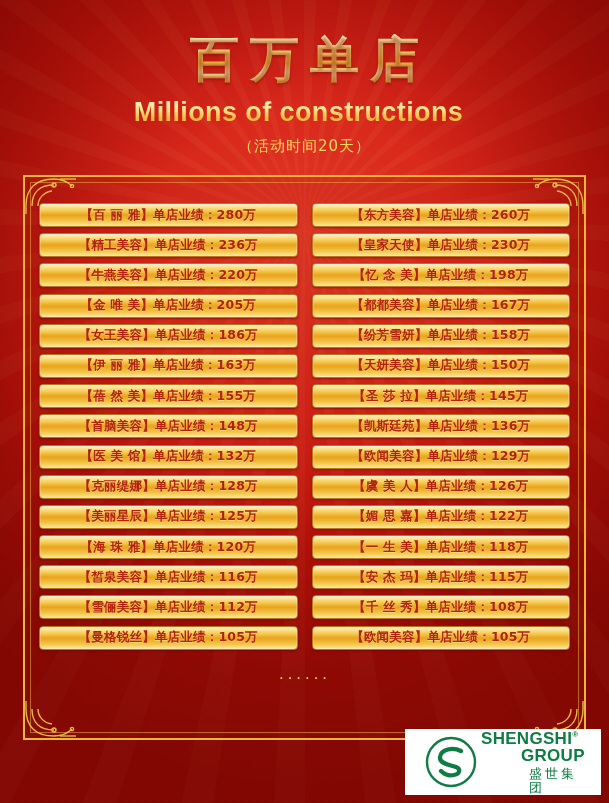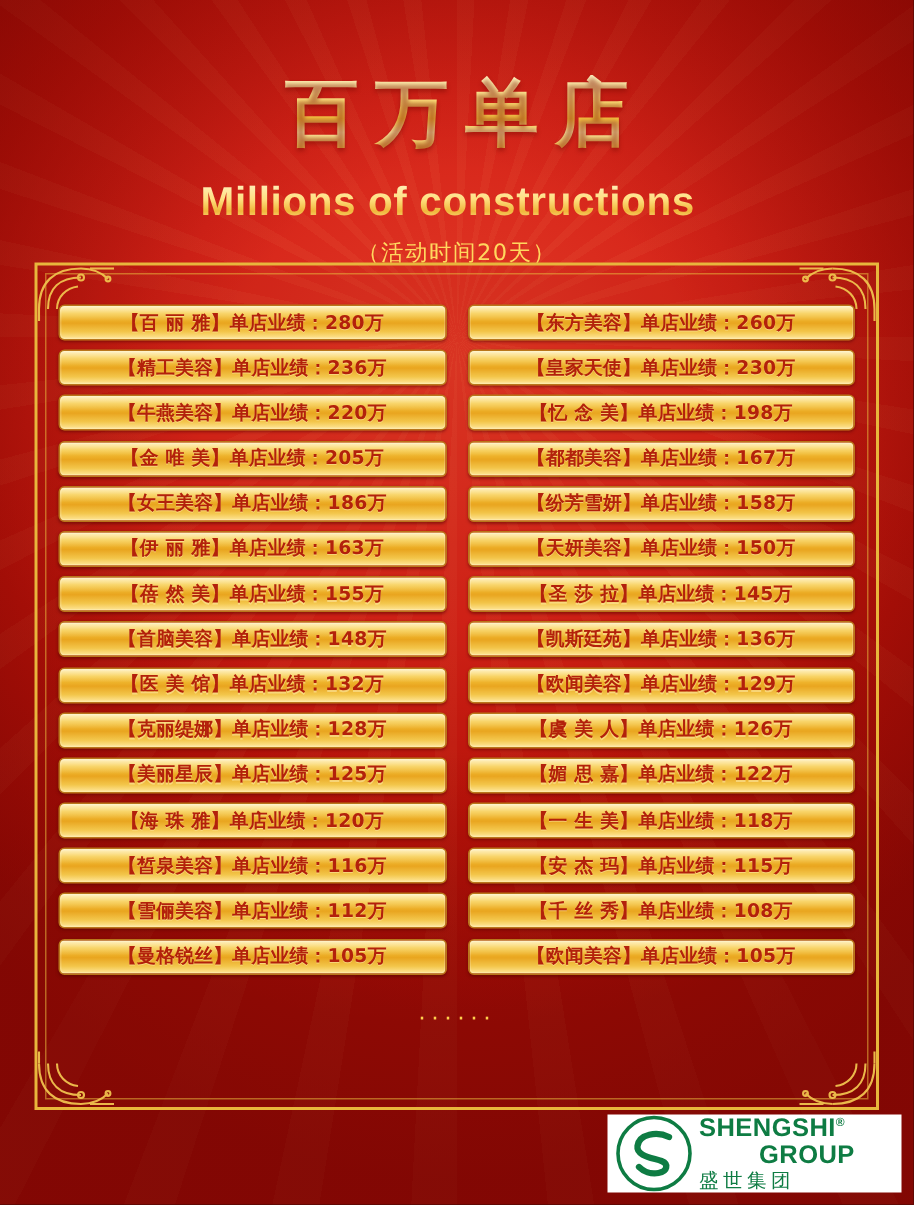--- a/index.html
+++ b/index.html
@@ -46,21 +46,21 @@
     font-size: 49px;
     font-weight: bold;
     letter-spacing: 11px;
     line-height: 1.08;
     background: linear-gradient(180deg, #fff4c2 0%, #ffe27a 32%, #f7c63f 55%, #ffeea4 72%, #e9ab27 100%);
     -webkit-background-clip: text;
     background-clip: text;
     color: transparent;
     -webkit-text-fill-color: transparent;
     text-shadow: 0 2px 3px rgba(120,10,0,0.45);
-    margin: 16px;
+    margin: 0;
     padding-left: 11px;
   }
   .title-en {
     font-family: "Liberation Sans", sans-serif;
     font-size: 27px;
     font-weight: bold;
     letter-spacing: 0.4px;
     margin: 10px 12px 0 0;
     background: linear-gradient(180deg, #fff6cf 0%, #ffdf7f 45%, #f0b63a 70%, #ffeca8 100%);
     -webkit-background-clip: text;
@@ -157,25 +157,25 @@
     letter-spacing: 3px;
     margin-top: 16px;
   }
 
   
   .logo {
     position: absolute;
     right: 8px;
     bottom: 8px;
     width: 196px;
-    height: 52px;
+    height: 66px;
     background: #ffffff;
     display: flex;
     align-items: center;
-    padding: 0 5px;
+    padding: 0 20px;
     box-sizing: border-box;
   }
   .logo-mark {
     width: 52px;
     height: 52px;
     flex: 0 0 52px;
   }
   .logo-text {
     margin-left: 4px;
     line-height: 1.05;
@@ -194,20 +194,21 @@
     color: #0e7c43;
     letter-spacing: 0.3px;
     margin-left: 40px;
   }
   .logo-cn {
     font-family: "DejaVu Sans", sans-serif;
     font-size: 13px;
     color: #0e7c43;
     letter-spacing: 3px;
     margin-top: 2px;
+    margin-left: 48px;
   }
   .logo-reg {
     font-size: 8px;
     vertical-align: super;
   }
 </style>
 </head>
 <body>
 
 <div id="poster">

